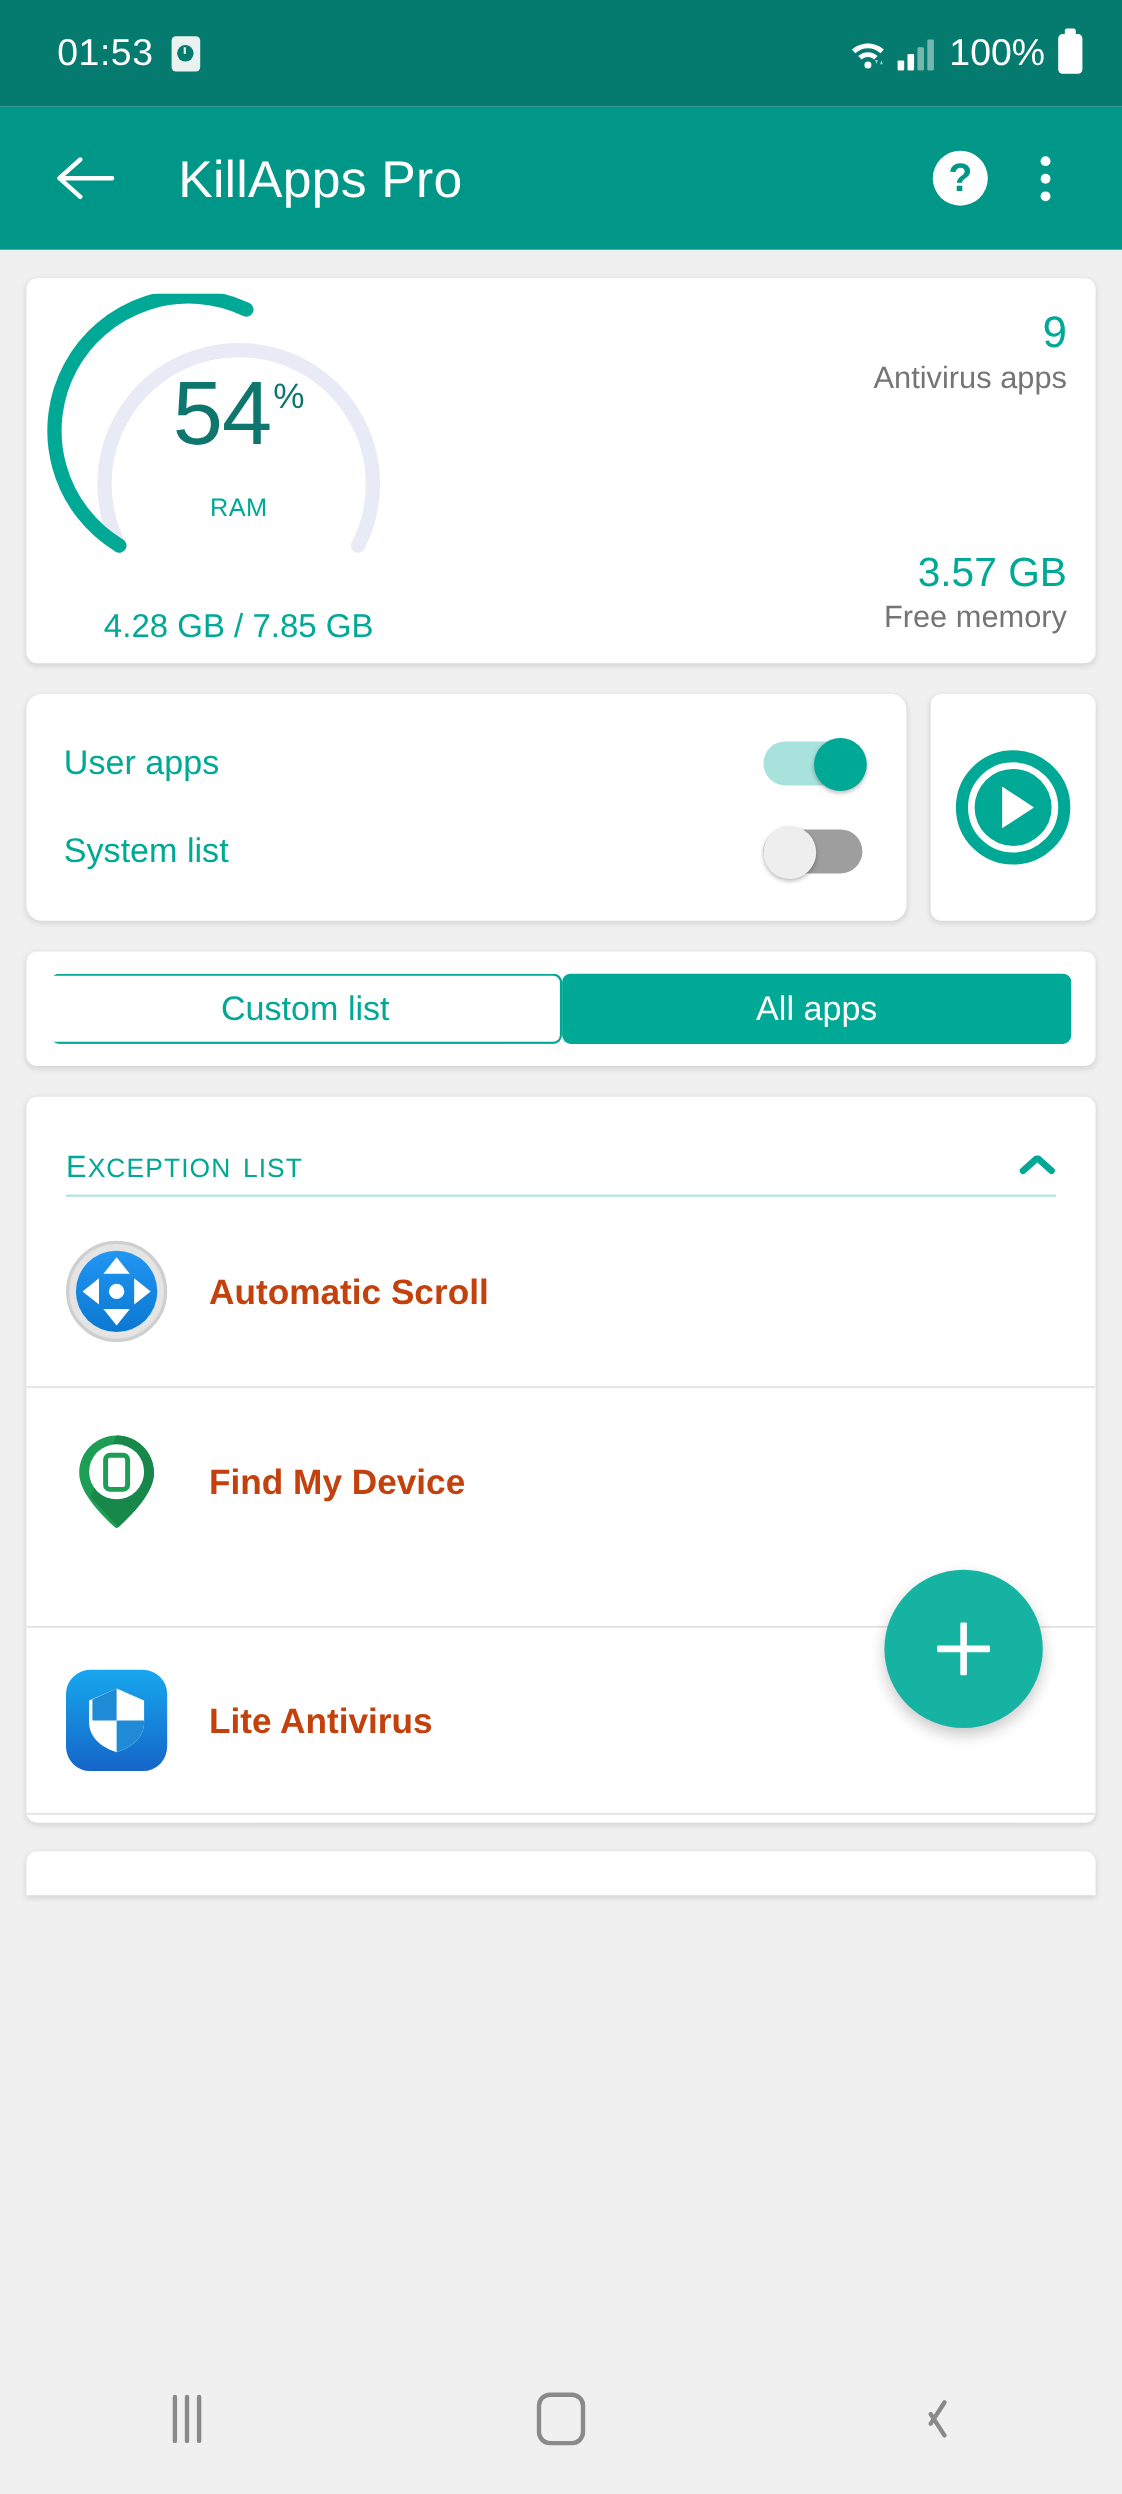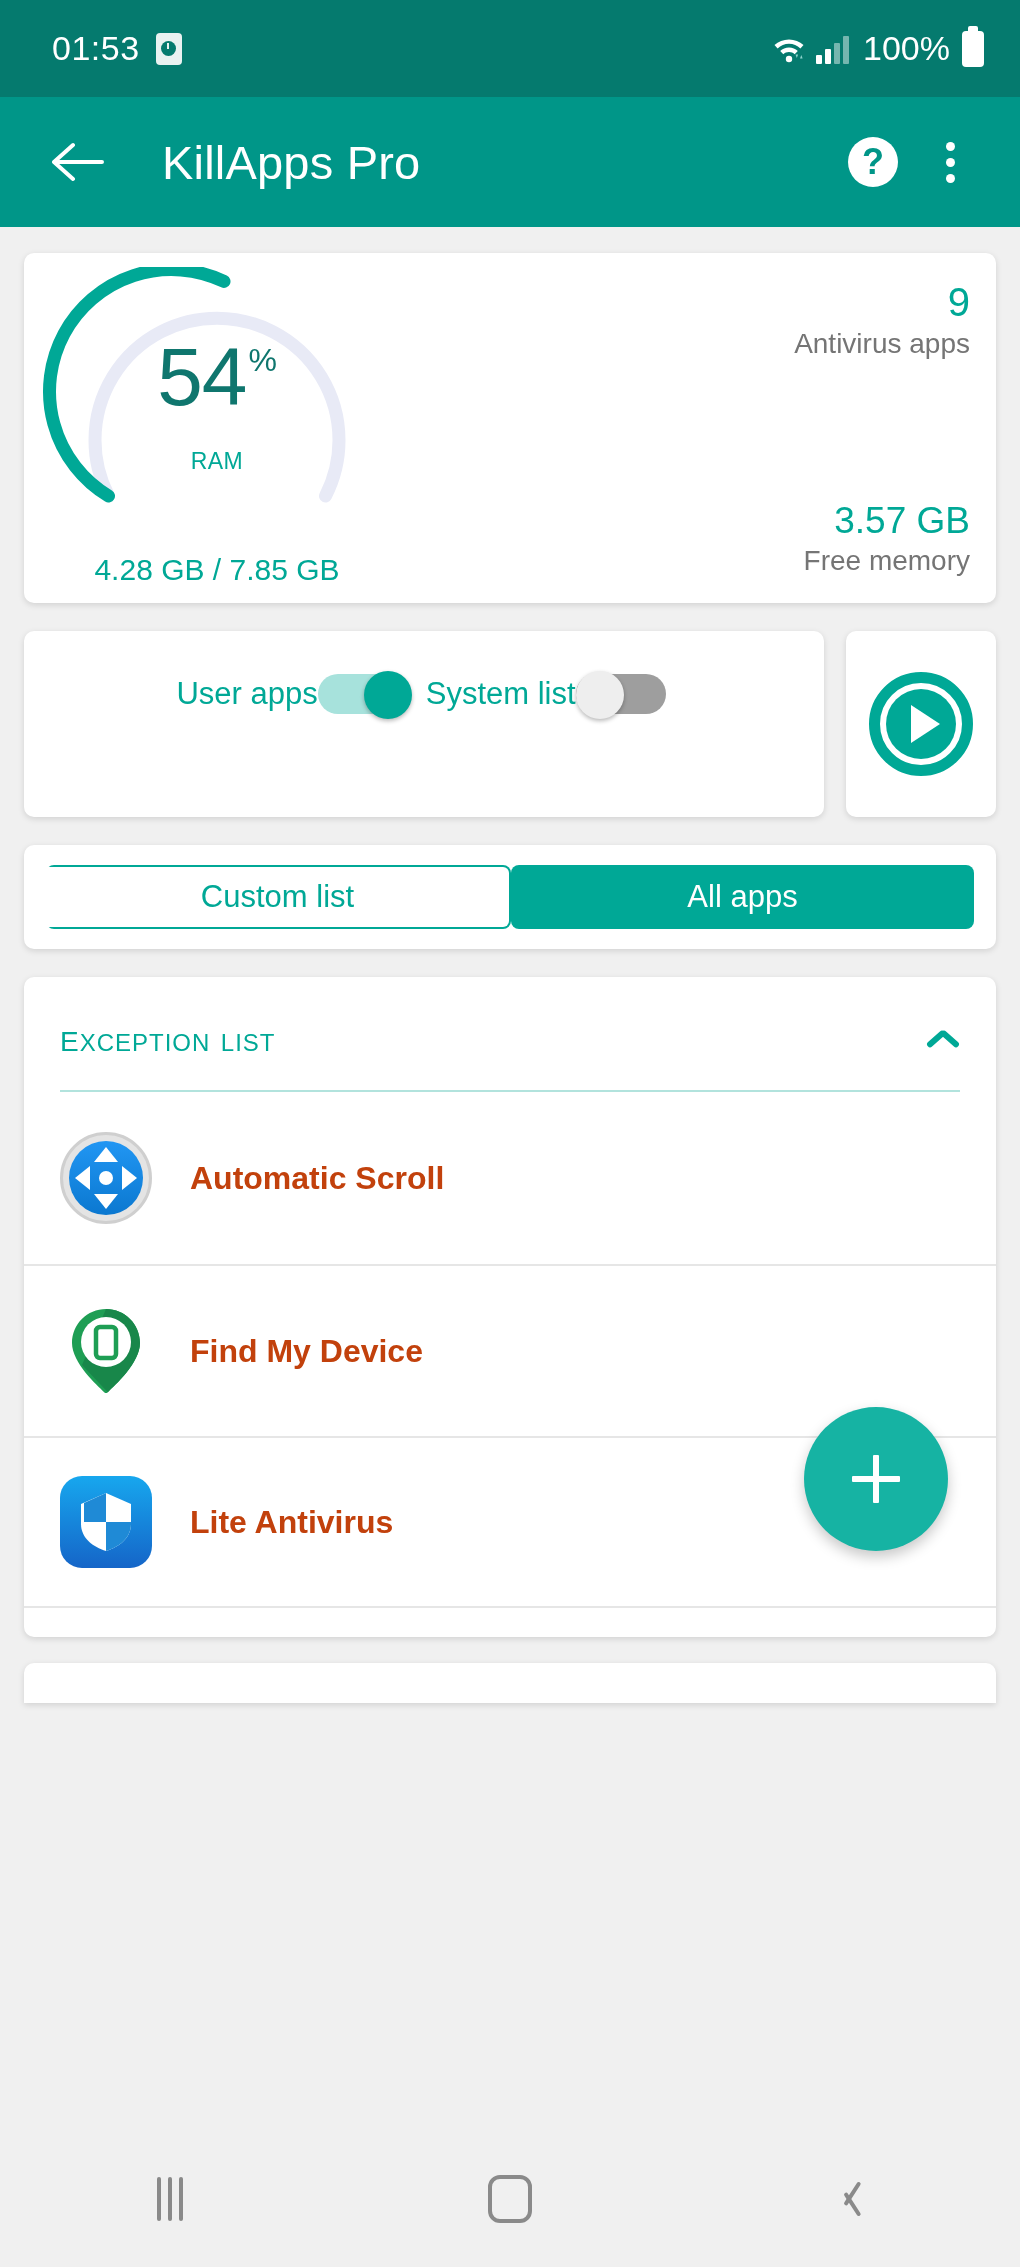--- a/index.html
+++ b/index.html
@@ -219,24 +219,24 @@
   
   .toggles-row {
     display: flex;
     gap: 22px;
     margin-top: 28px;
   }
   .toggles-card {
     flex: 1;
     padding: 30px 36px 30px 34px;
     display: flex;
-    flex-direction: row;
-    justify-content: center;
+    flex-direction: column;
     gap: 14px;
     min-height: 186px;
+    border-radius: 14px;
   }
   .toggle-row {
     display: flex;
     align-items: center;
     justify-content: space-between;
     height: 66px;
     cursor: pointer;
   }
   .toggle-label { color: #00a896; font-size: 31px; }
   .switch {
@@ -331,21 +331,21 @@
     margin-top: 28px;
     padding: 0 0 10px 0;
     position: relative;
     height: 660px;
     overflow: hidden;
   }
   .exc-header {
     display: flex;
     align-items: center;
     justify-content: space-between;
-    padding: 38px 36px 30px 36px;
+    padding: 38px 36px 6px 36px;
     cursor: pointer;
     border-radius: 17px;
   }
   .exc-title {
     color: #00a896;
     font-size: 34px;
     font-variant: small-caps;
     text-transform: lowercase;
     letter-spacing: 1px;
   }
@@ -373,21 +373,21 @@
 
   .app-row {
     display: flex;
     align-items: center;
     height: 172px;
     padding: 0 36px;
     gap: 38px;
     cursor: pointer;
   }
   .app-row + .app-row { border-top: 2px solid #e6e6e6; }
-  .app-row.last { border-bottom: 2px solid #e6e6e6; }
+  .app-row.last { border-bottom: 2px solid #e6e6e6; margin-top: 46px; }
   .app-name {
     font-size: 32px;
     color: #c2410c;
     font-weight: bold;
   }
   .app-icon { width: 92px; height: 92px; flex: none; position: relative; }
 
   
   .ic-scroll {
     width: 92px; height: 92px;

